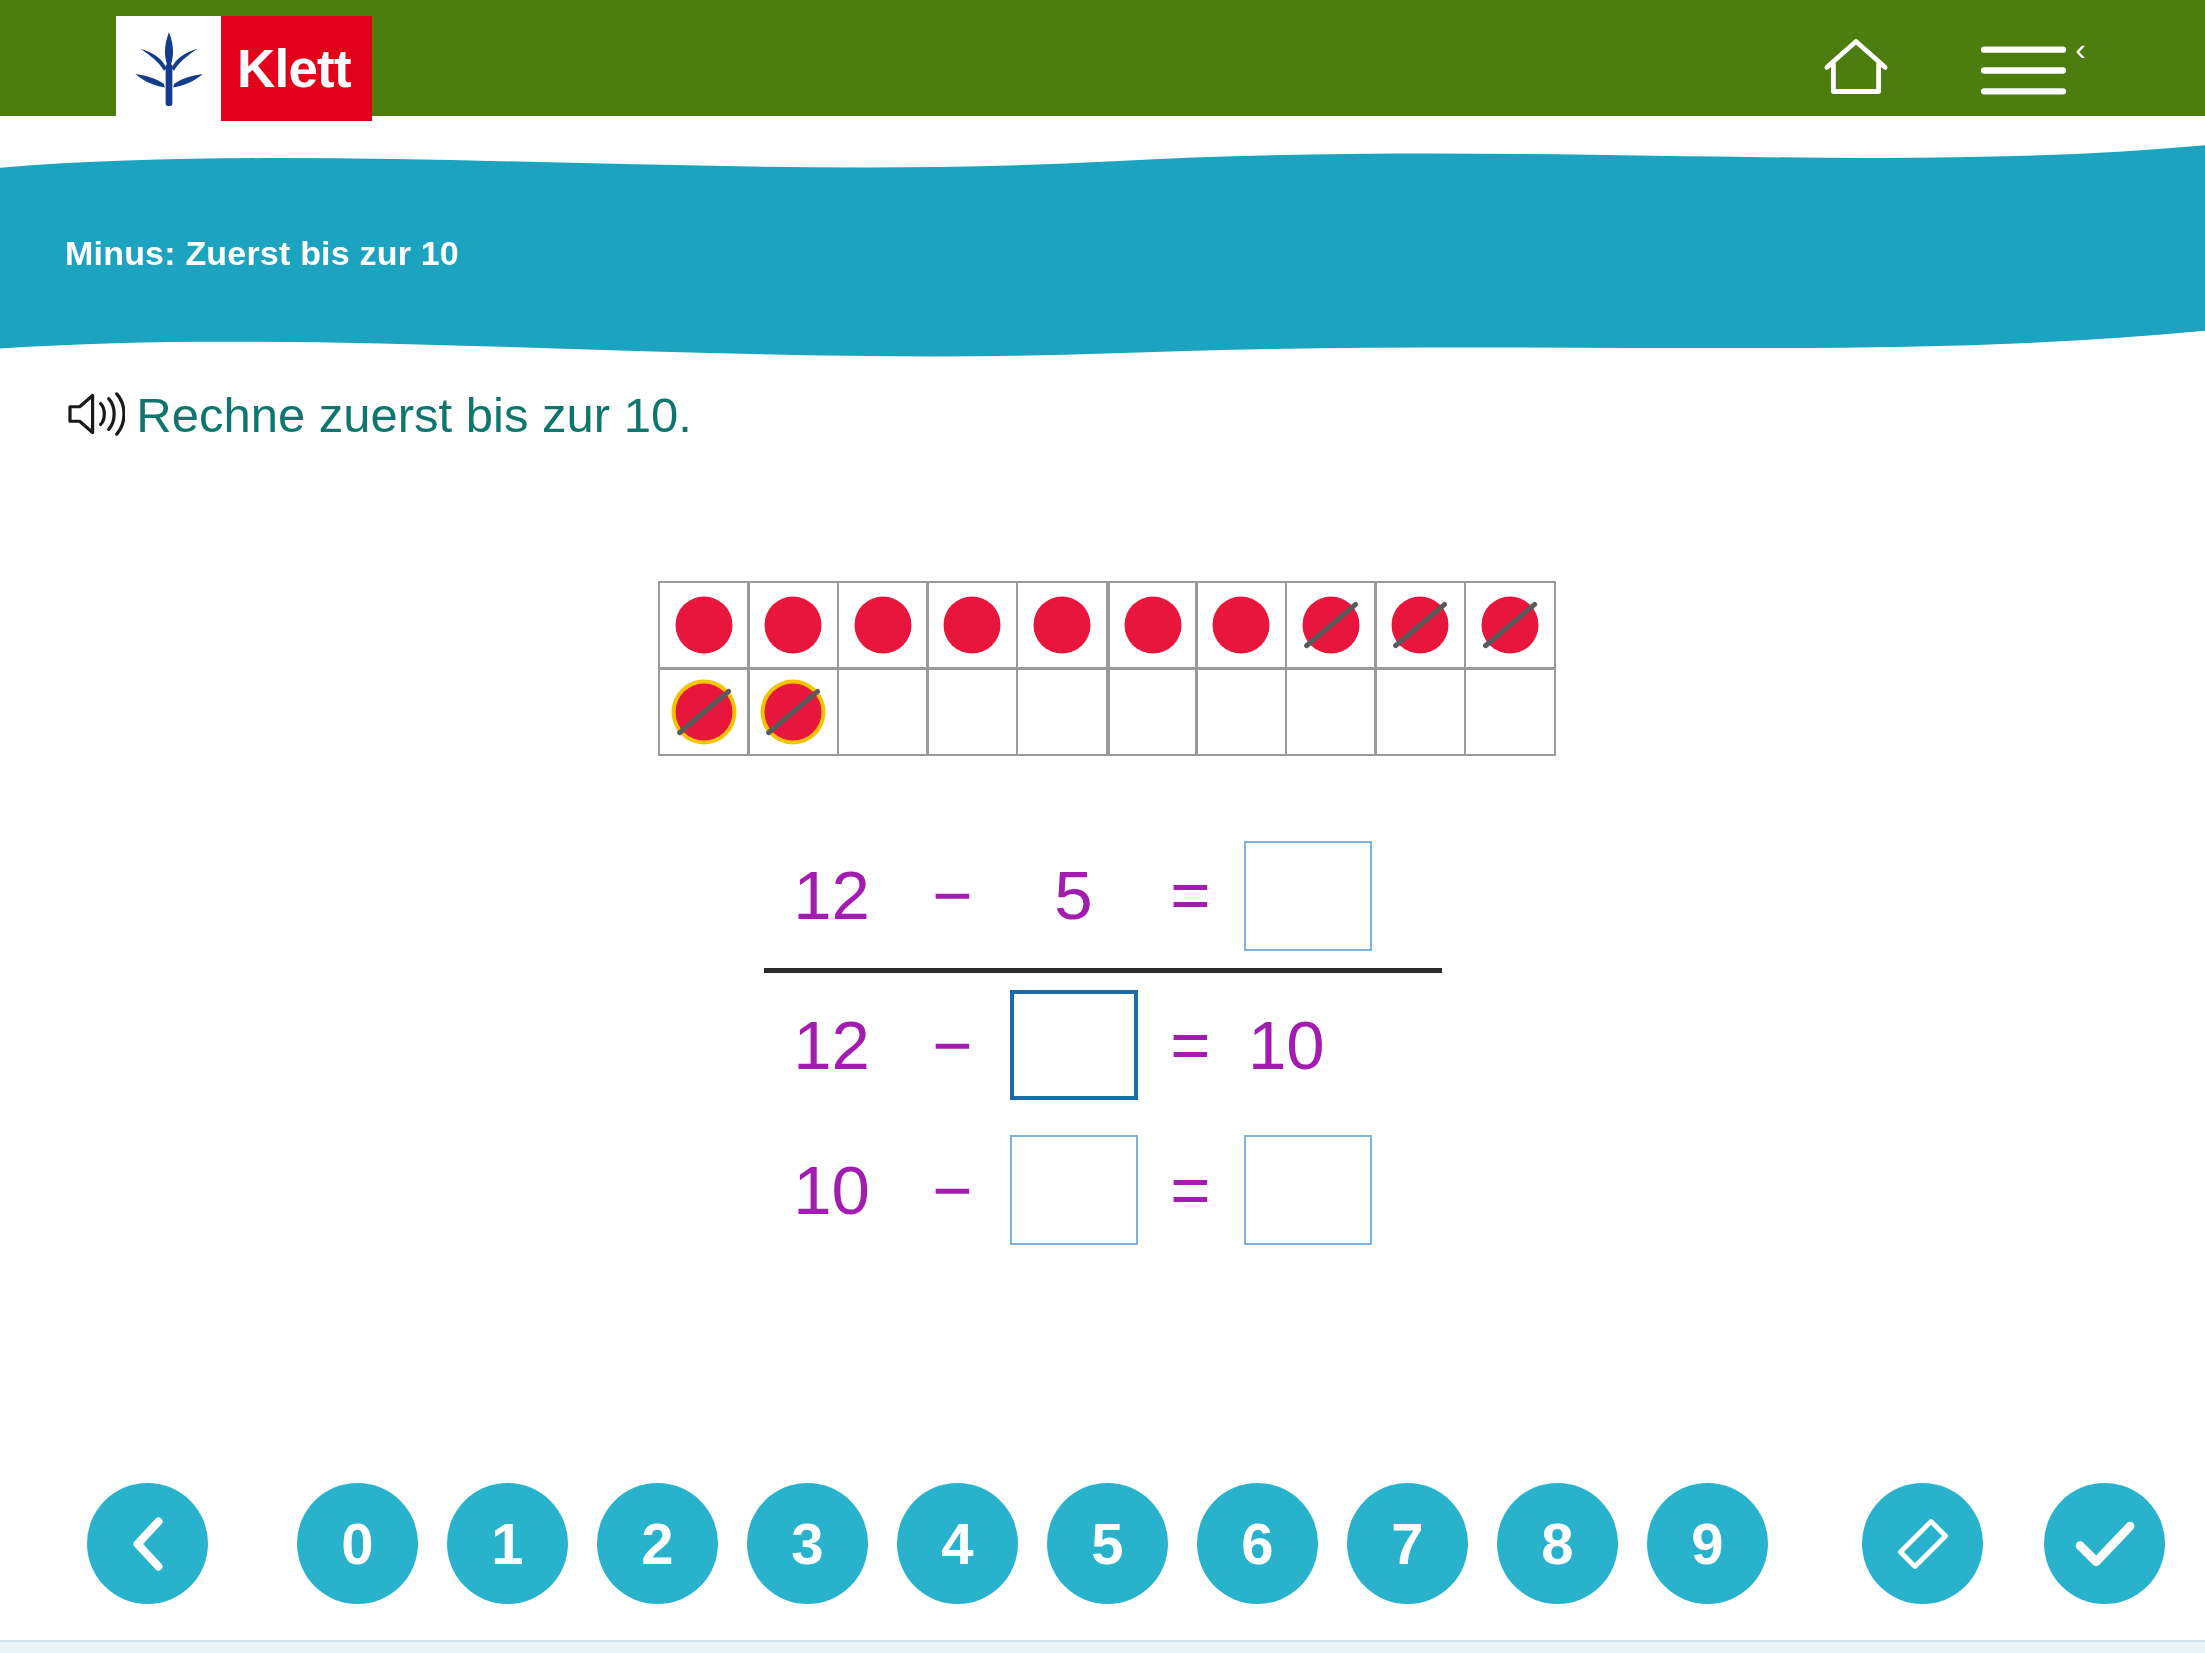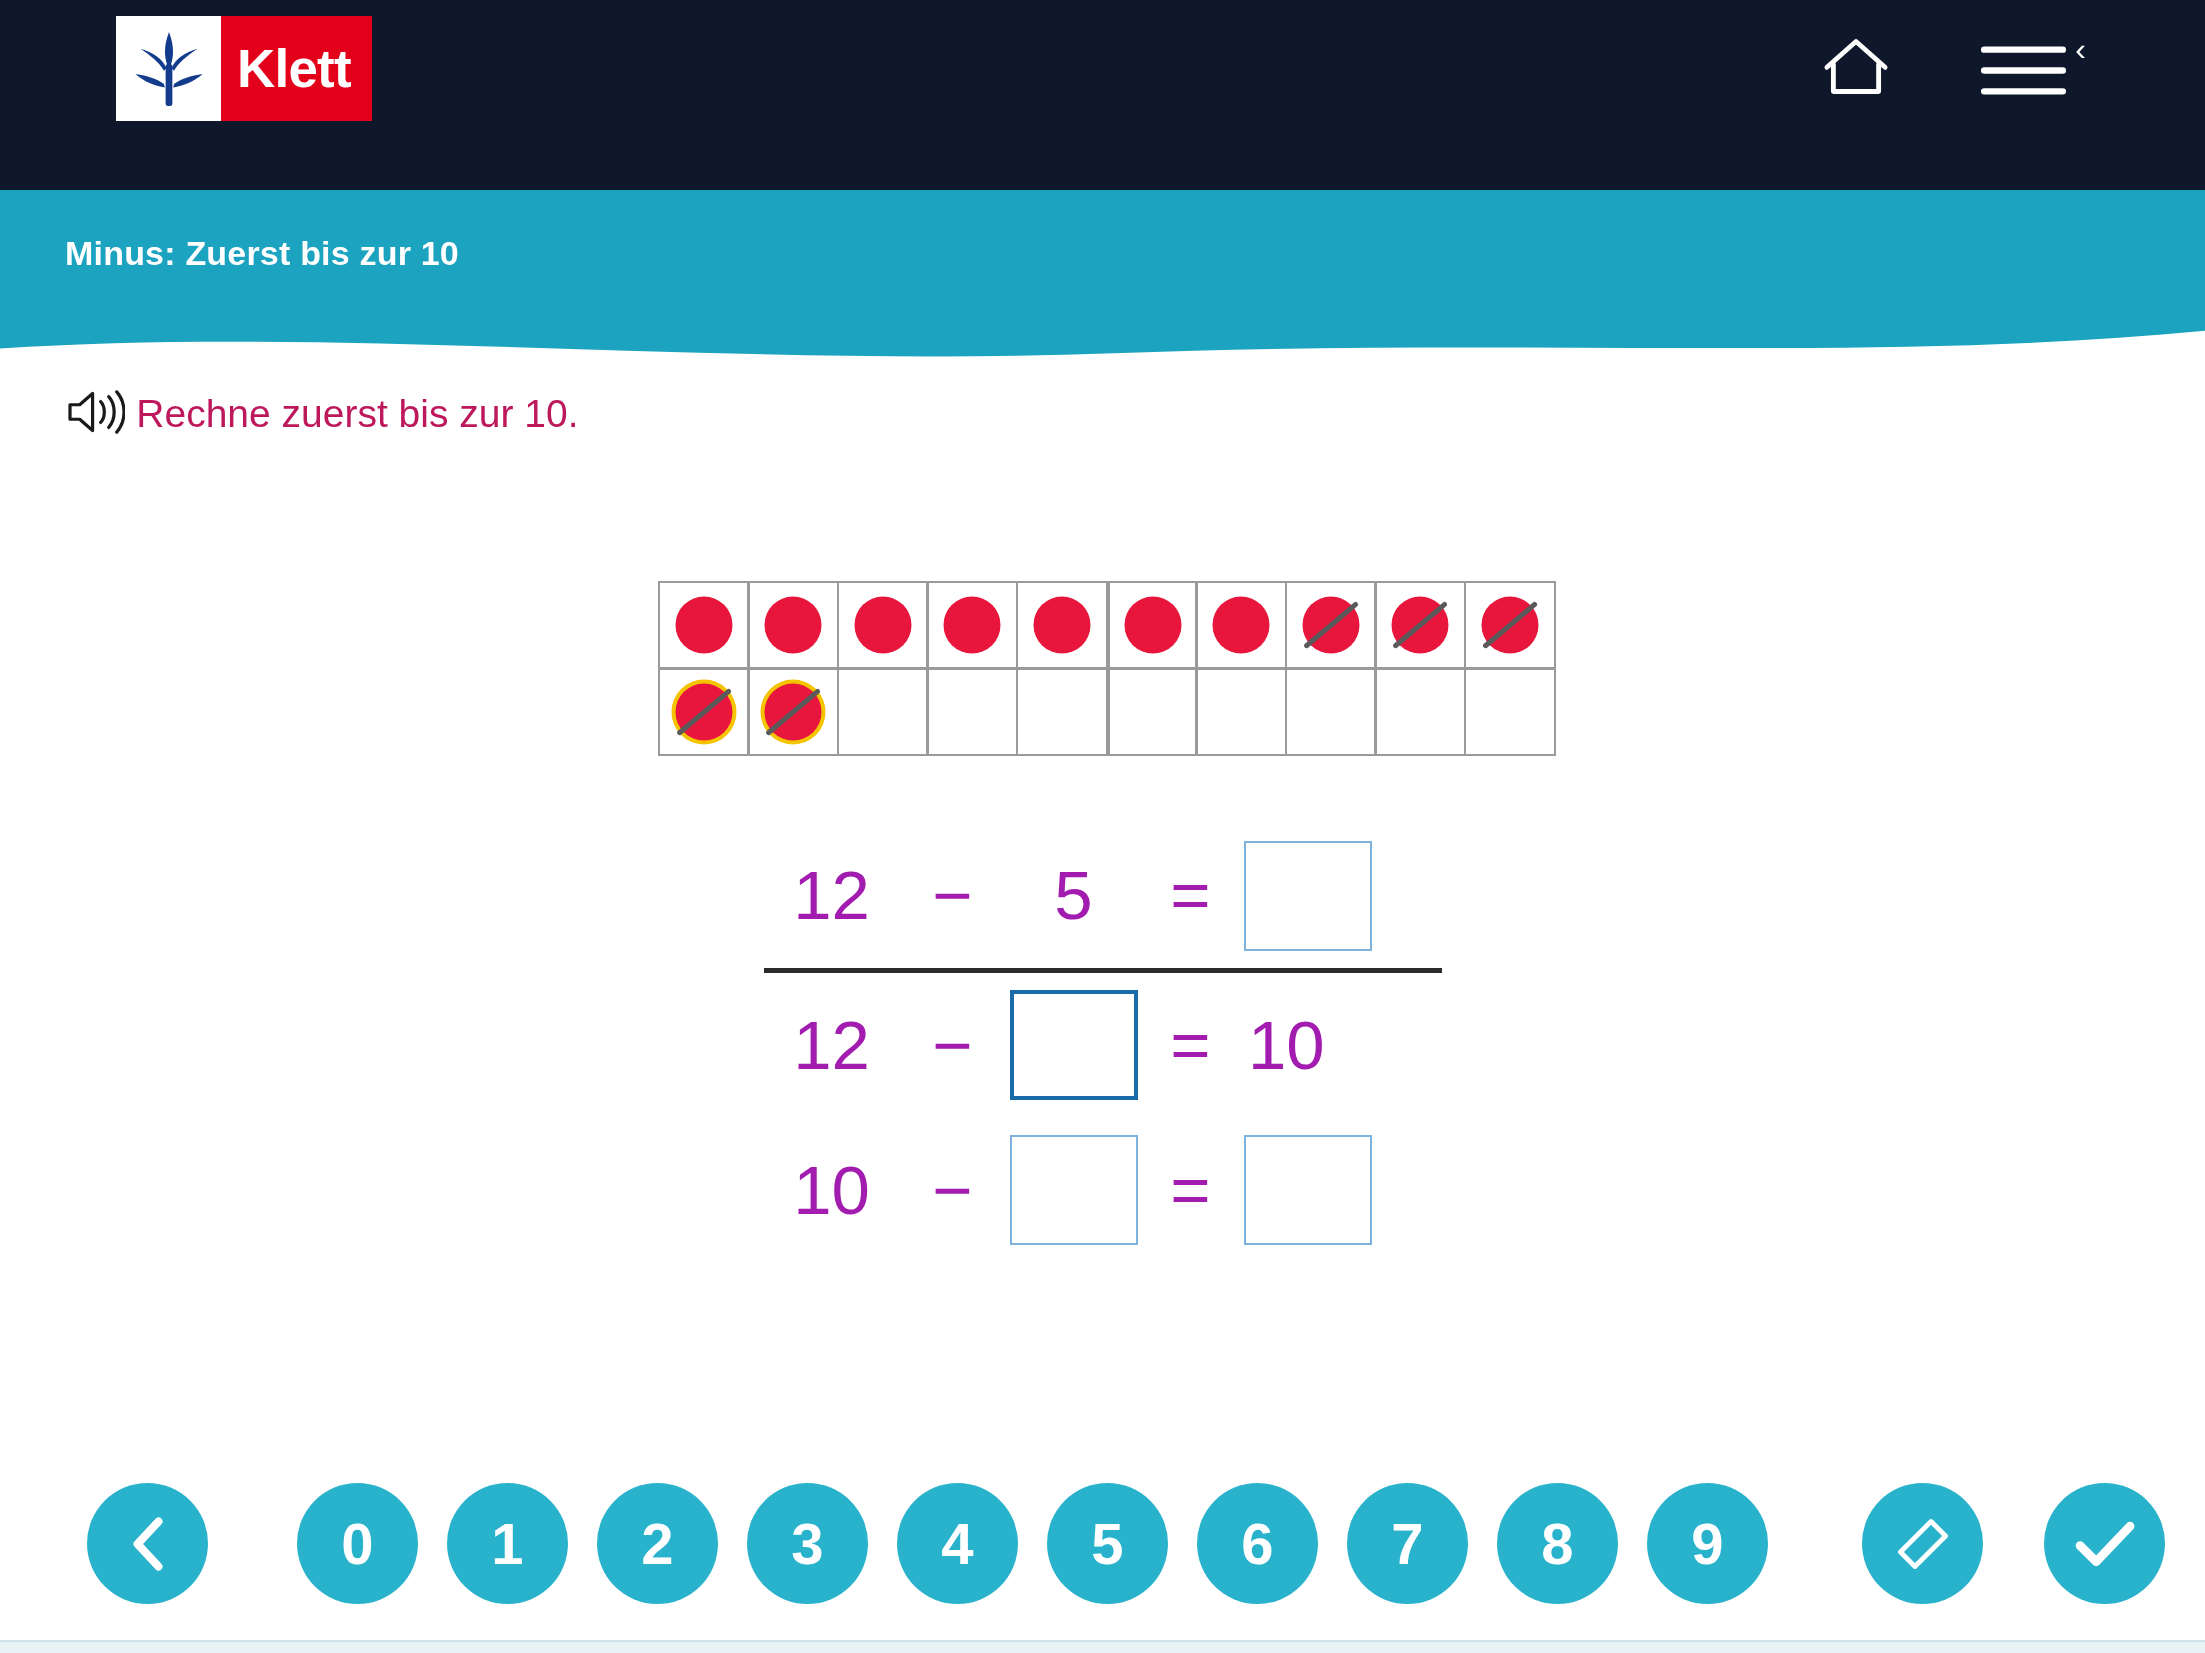--- a/index.html
+++ b/index.html
@@ -13,22 +13,22 @@
     font-family: "Liberation Sans", sans-serif;
     overflow: hidden;
     position: relative;
   }
 
   
   .header {
     position: absolute;
     top: 0; left: 0;
     width: 2205px;
-    height: 190px;
-    background: #0f172a;
+    height: 116px;
+    background: #4d7c0f;
     z-index: 2;
   }
   .logo-wrap {
     position: absolute;
     left: 116px;
     top: 16px;
     display: flex;
     align-items: stretch;
     height: 105px;
   }
@@ -86,22 +86,22 @@
   .instruction {
     position: absolute;
     top: 387px;
     left: 65px;
     display: flex;
     align-items: center;
     gap: 11.3px;
   }
   .speaker-icon { cursor: pointer; }
   .instruction-text {
-    font-size: 39px;
-    color: #be185d;
+    font-size: 49px;
+    color: #0f766e;
   }
 
   
   .frame {
     position: absolute;
     top: 583px;
     left: 660px;
     display: flex;
     flex-direction: column;
   }

